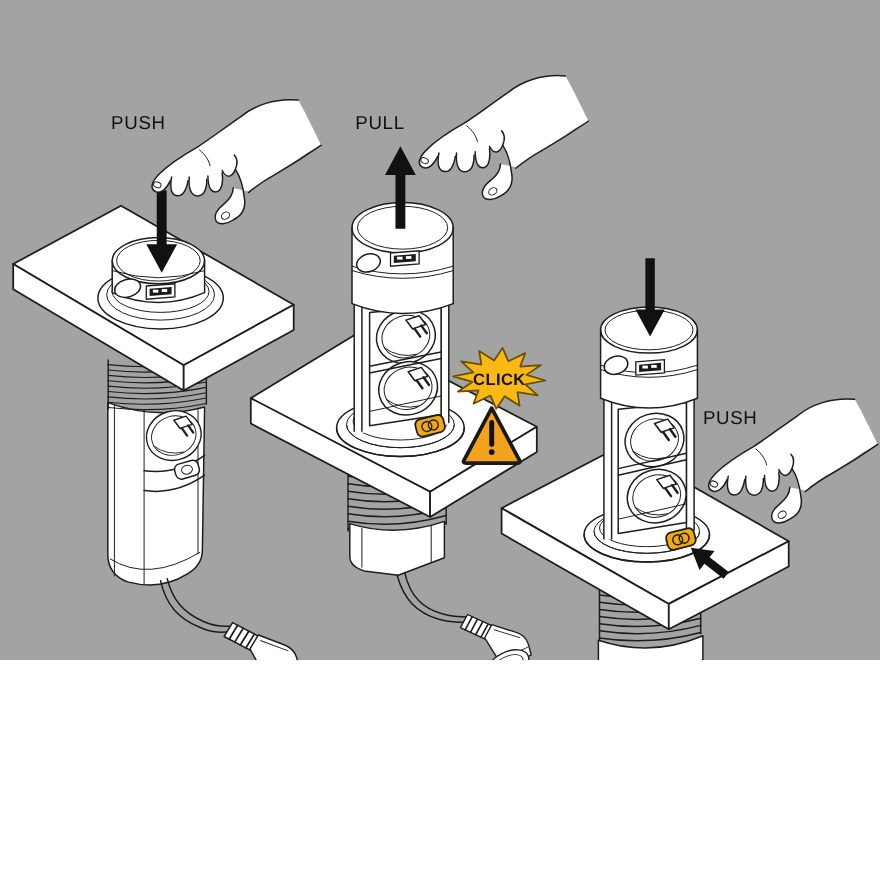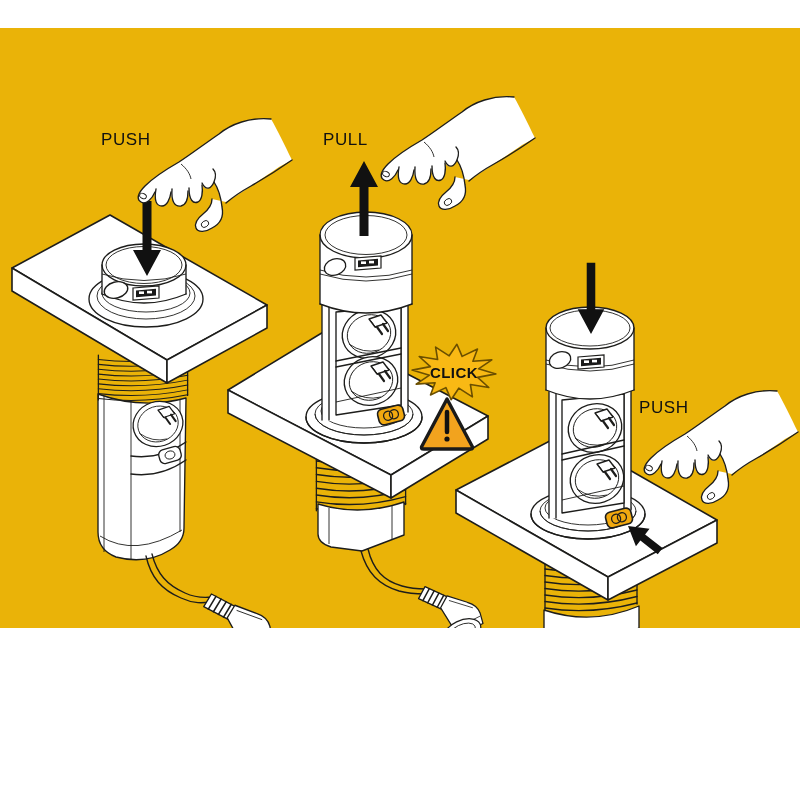--- a/index.html
+++ b/index.html
@@ -1,17 +1,17 @@
 <!DOCTYPE html>
 <html><head>
 <meta charset="utf-8">
 <style>
   html,body{margin:0;padding:0;background:#fff;}
-  #stage{width:800px;height:600px;position:relative;background:#eab308;overflow:hidden;
-         font-family:"Liberation Sans",sans-serif;margin-top:28px;}
+  #stage{width:800px;height:600px;position:relative;background:#a3a3a3;overflow:hidden;
+         font-family:"Liberation Sans",sans-serif;}
   svg{display:block;}
   .ln{fill:none;stroke:#1d1d1b;stroke-width:1.35;stroke-linecap:round;stroke-linejoin:round;}
   .wf{fill:#ffffff;stroke:#1d1d1b;stroke-width:1.35;stroke-linejoin:round;}
   .wf2{fill:#ffffff;stroke:#1d1d1b;stroke-width:1.6;stroke-linejoin:round;}
   .fillonly{fill:#ffffff;stroke:none;}
   .blk{fill:#111111;stroke:none;}
   .thin{fill:none;stroke:#1d1d1b;stroke-width:0.9;}
   text.action{font-family:"Liberation Sans",sans-serif;font-size:17px;letter-spacing:0.6px;fill:#111;}
   text.click{font-family:"Liberation Sans",sans-serif;font-size:15px;font-weight:bold;fill:#111;letter-spacing:0.4px;}
 </style>

